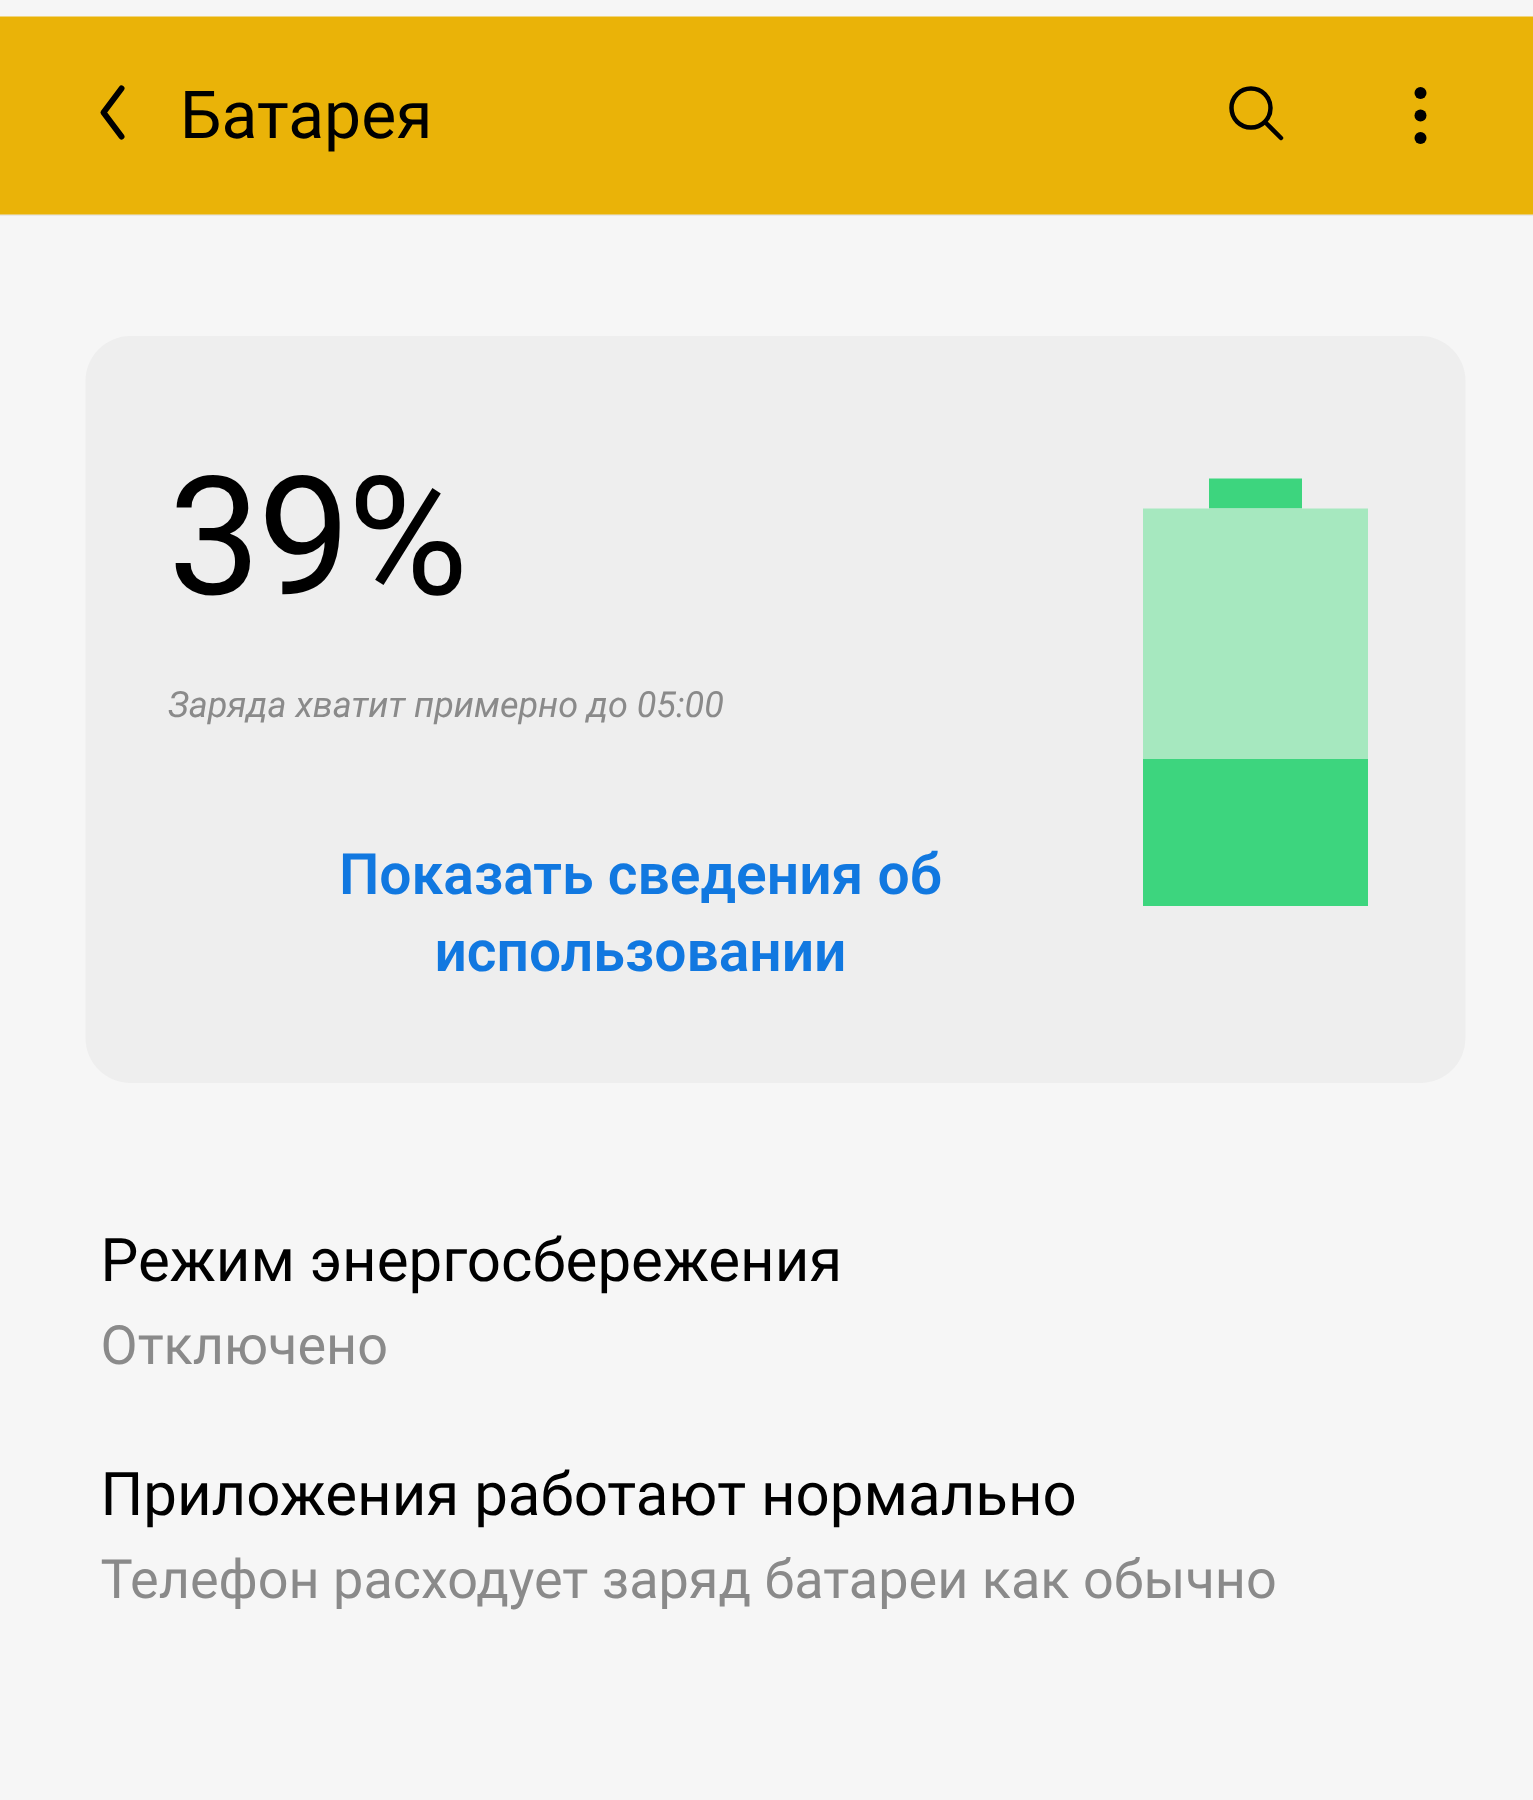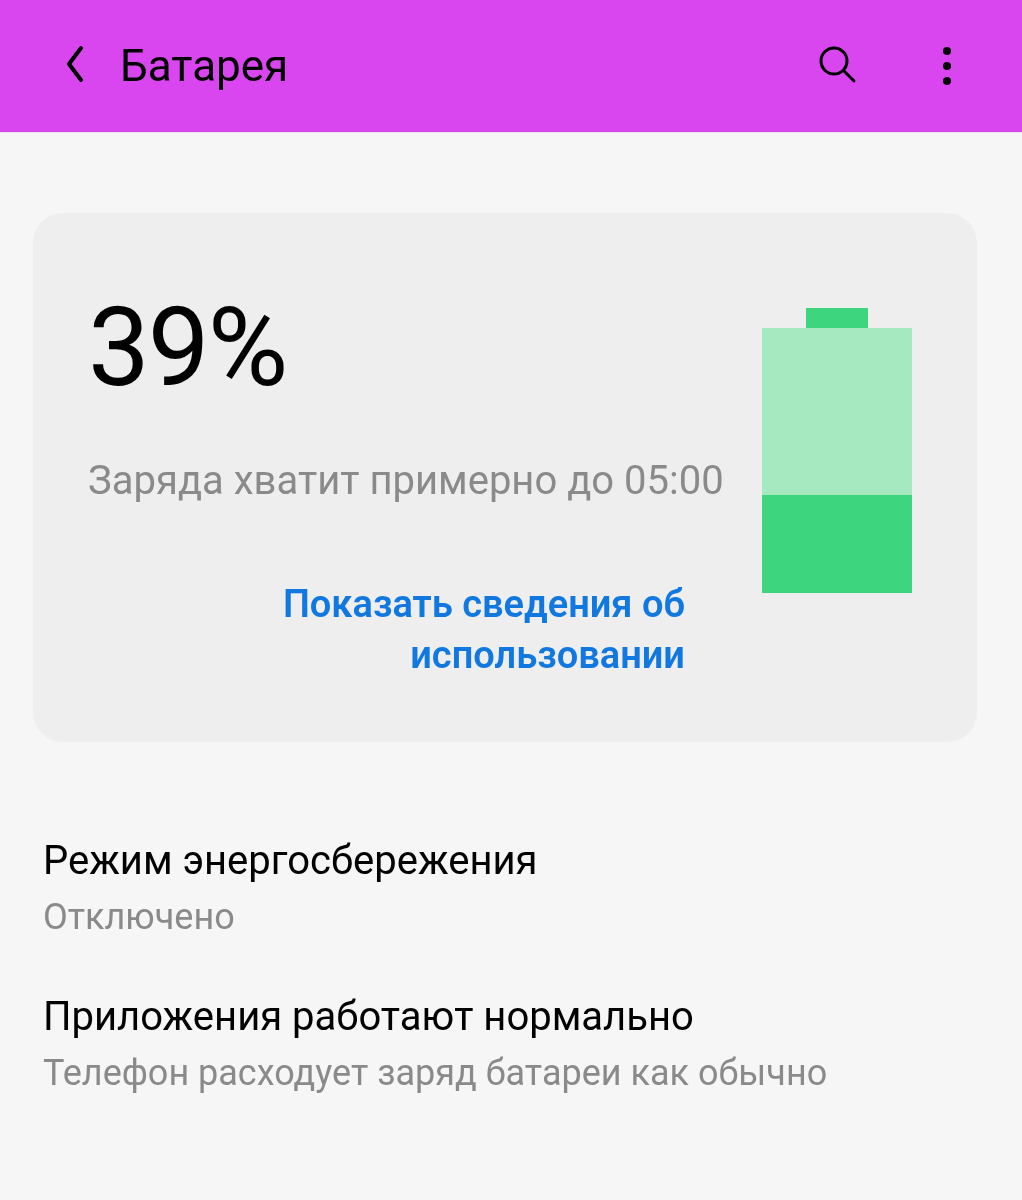--- a/index.html
+++ b/index.html
@@ -13,22 +13,23 @@
       width: 1022px;
       height: 1200px;
       background: #f6f6f6;
       overflow: hidden;
     }
     
     .header {
       display: flex;
       align-items: center;
       padding: 40px 50px 40px 50px;
-      background: #d946ef;
+      background: #eab308;
       border-bottom: 1px solid #e8e8e8;
+      margin-top: 11px;
     }
     
     .back-button {
       width: 50px;
       height: 50px;
       display: flex;
       align-items: center;
       justify-content: center;
       cursor: pointer;
     }
@@ -75,21 +76,21 @@
     }
     
     .more-icon .dot {
       width: 8px;
       height: 8px;
       background: #000;
       border-radius: 50%;
     }
     
     .content {
-      padding: 80px 45px 0 33px;
+      padding: 80px 45px 0 57px;
     }
     
     .battery-card {
       background: #eeeeee;
       border-radius: 30px;
       padding: 80px 55px 60px 55px;
       display: flex;
       position: relative;
     }
     
@@ -99,32 +100,33 @@
     
     .battery-percent {
       font-size: 110px;
       font-weight: 400;
       color: #000;
       line-height: 1;
       letter-spacing: -2px;
     }
     
     .battery-estimate {
-      font-size: 40px;
+      font-size: 24px;
       color: #8a8a8a;
-      margin-top: 54px;
-      font-weight: 400;
+      margin-top: 42px;
+      font-weight: 400;
+      font-style: italic;
     }
     
     .usage-link {
       font-size: 38px;
       color: #1178e0;
       font-weight: 600;
       margin-top: 75px;
-      text-align: right;
+      text-align: center;
       line-height: 1.35;
       cursor: pointer;
       max-width: 540px;
       margin-left: auto;
       margin-right: auto;
     }
     
     .battery-visual {
       width: 160px;
       display: flex;

